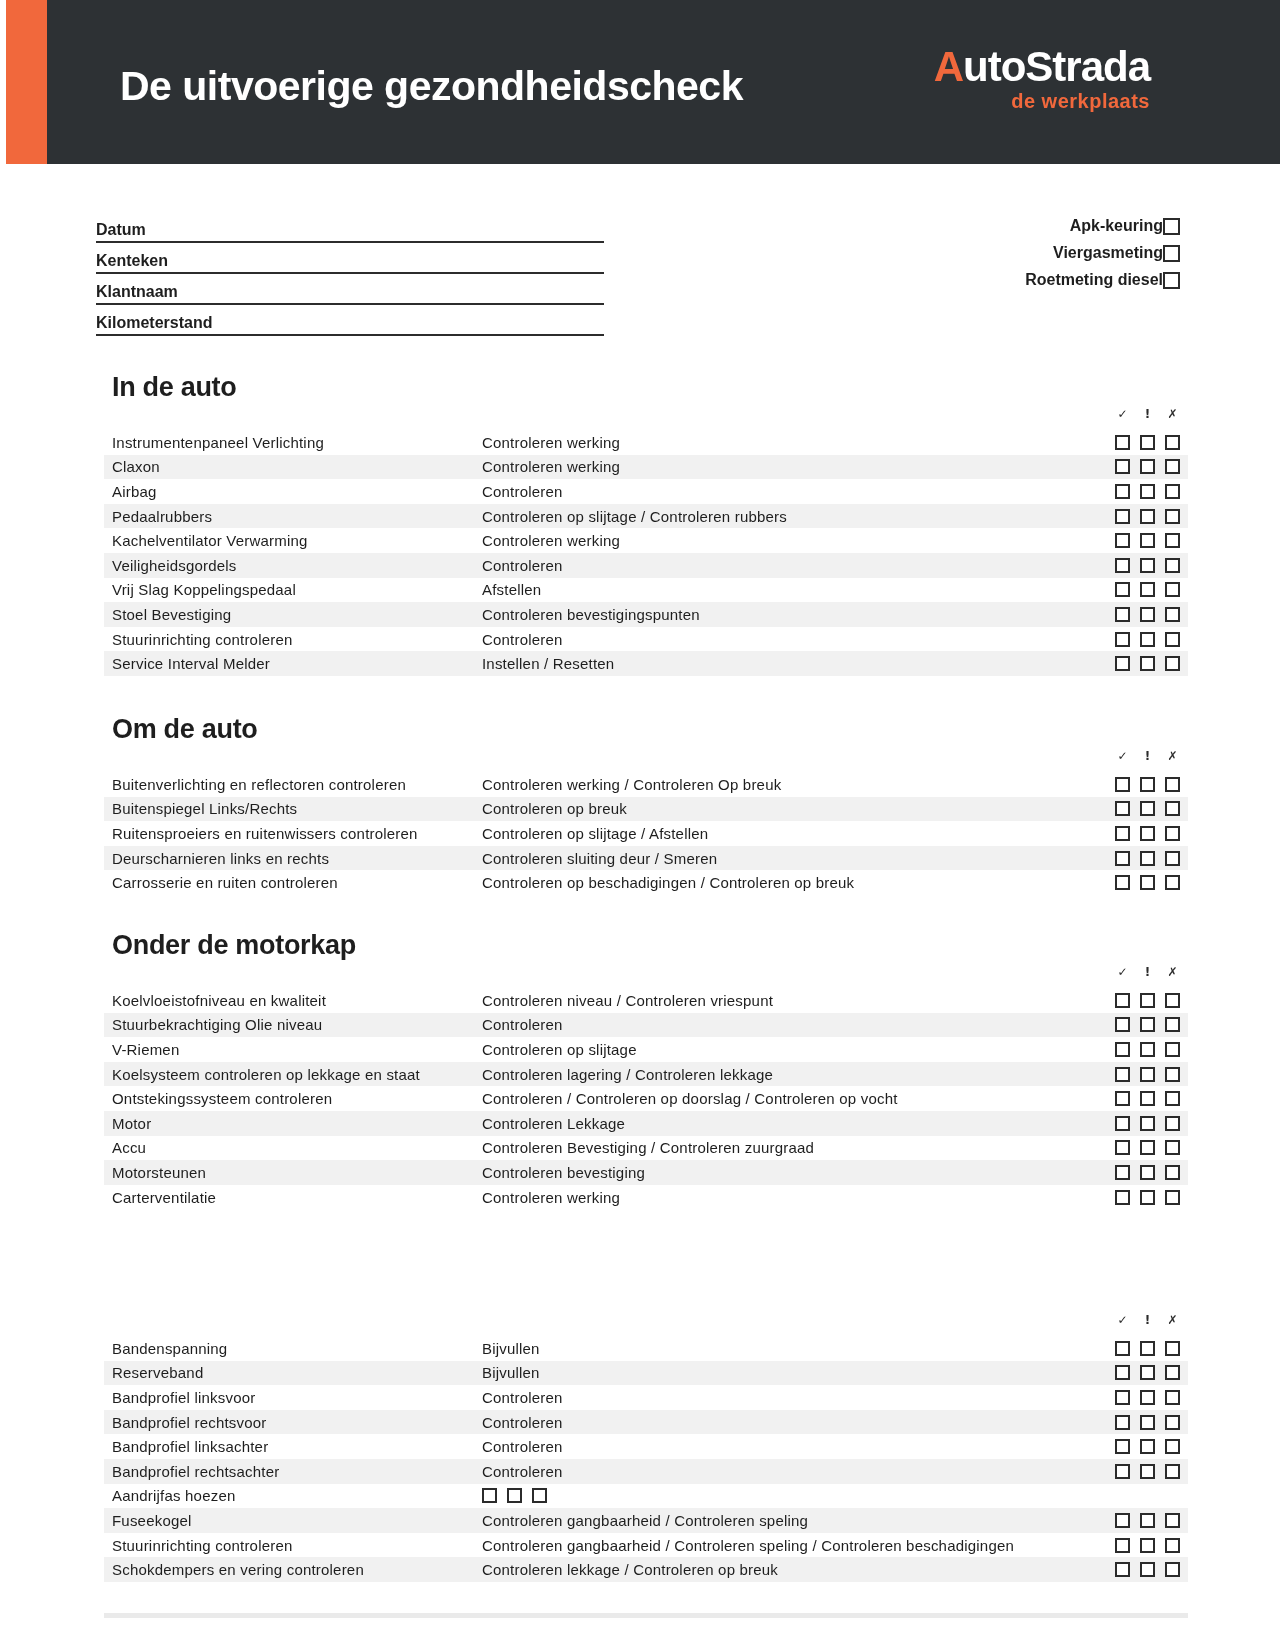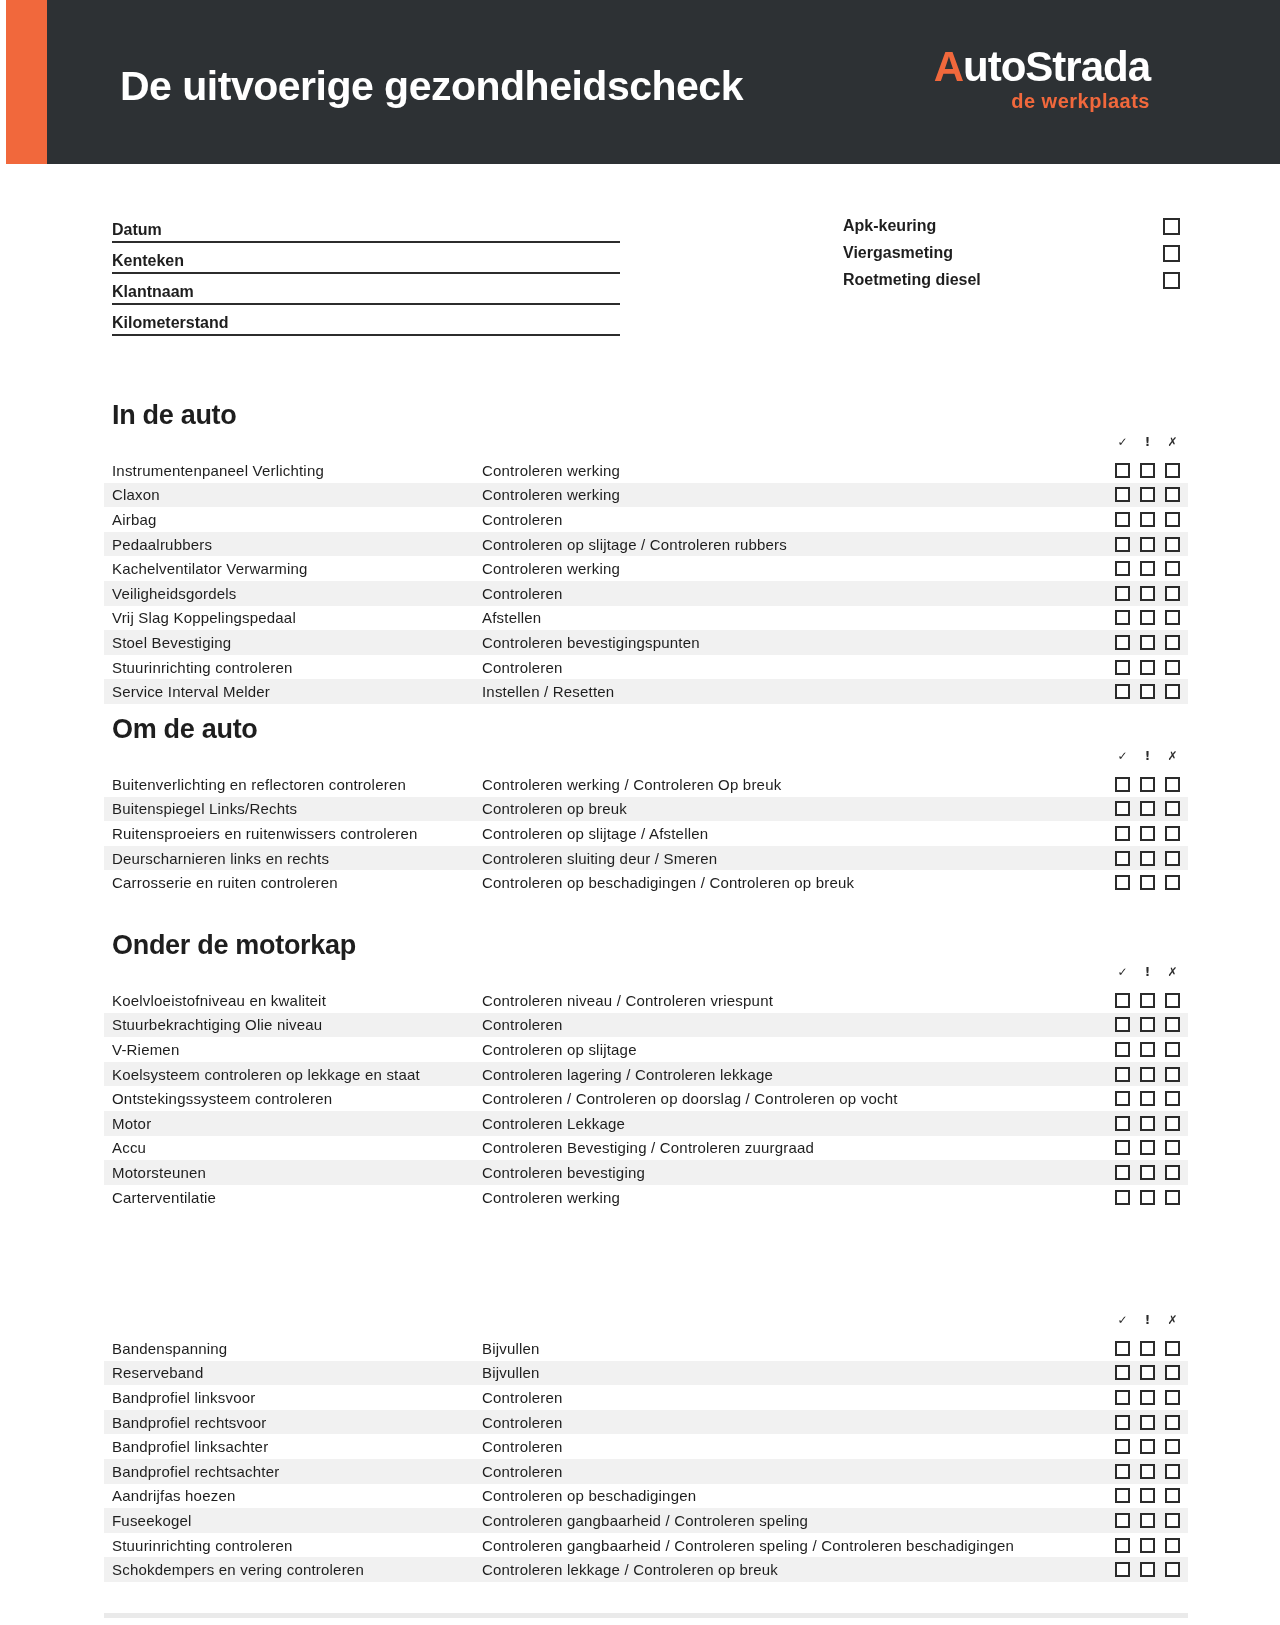--- a/index.html
+++ b/index.html
@@ -21,29 +21,29 @@
     position:absolute;left:106px;top:52px;margin:8px;
     color:#ffffff;font-size:41px;font-weight:bold;letter-spacing:-0.5px;line-height:52px;
     white-space:nowrap;
   }
   .logo{position:absolute;right:130px;top:46px;text-align:right;line-height:1;}
   .logo .brand{font-size:42px;font-weight:bold;color:#ffffff;letter-spacing:-1px;white-space:nowrap;}
   .logo .brand .accent{color:var(--accent);}
   .logo .tagline{font-size:20px;font-weight:bold;color:var(--accent);margin-top:3px;letter-spacing:0.5px;}
   
   .field{
-    position:absolute;left:112px;width:508px;height:29px;
+    position:absolute;left:96px;width:508px;height:29px;
     border-bottom:2px solid #2c2c2c;box-sizing:content-box;
     display:flex;align-items:flex-end;padding-bottom:2px;
     font-weight:bold;font-size:16px;color:var(--text);
   }
   .f0{top:210px}.f1{top:241px}.f2{top:272px}.f3{top:303px}
   .check-line{
     position:absolute;left:843px;width:337px;height:22px;
-    display:flex;justify-content:space-between;align-items:center;
+    display:flex;justify-content:flex-end;align-items:center;
     font-weight:bold;font-size:16px;color:var(--text);
   }
   .c0{top:215px}.c1{top:242px}.c2{top:269px}
   .cb{box-sizing:border-box;border:2px solid #2b2b2b;background:#ffffff;display:inline-block;}
   .check-line .cb{width:17px;height:17px;flex:none;}
   
   .check-section{position:absolute;left:104px;width:1084px;}
   .check-section h2{
     margin:0 0 0 8px;font-size:27px;font-weight:bold;color:var(--text);
     letter-spacing:-0.3px;line-height:30px;white-space:nowrap;
@@ -102,21 +102,21 @@
 <div class="check-line c1">
   <span>Viergasmeting</span>
   <span class="cb"></span>
 </div>
 <div class="check-line c2">
   <span>Roetmeting diesel</span>
   <span class="cb"></span>
 </div>
 
 <div id="sections">
-    <section class="check-section" style="top: 372px; margin-top: 28px;">
+    <section class="check-section" style="top: 372px;">
       <h2>In de auto</h2>
       <div class="sym-row">
         <span class="sym">✓</span>
         <span class="sym">!</span>
         <span class="sym">✗</span>
       </div>
       <div class="rows">
         <div class="row">
           <span class="item">Instrumentenpaneel Verlichting</span>
           <span class="action">Controleren werking</span>
@@ -411,21 +411,20 @@
           <span class="item">Bandprofiel rechtsachter</span>
           <span class="action">Controleren</span>
           <span class="boxes">
             <span class="cb"></span>
             <span class="cb"></span>
             <span class="cb"></span>
           </span>
         </div>
         <div class="row">
           <span class="item">Aandrijfas hoezen</span>
-          <span class="action">Controleren op beschadigingen</span>
           <span class="boxes">
             <span class="cb"></span>
             <span class="cb"></span>
             <span class="cb"></span>
           </span>
         </div>
         <div class="row">
           <span class="item">Fuseekogel</span>
           <span class="action">Controleren gangbaarheid / Controleren speling</span>
           <span class="boxes">

